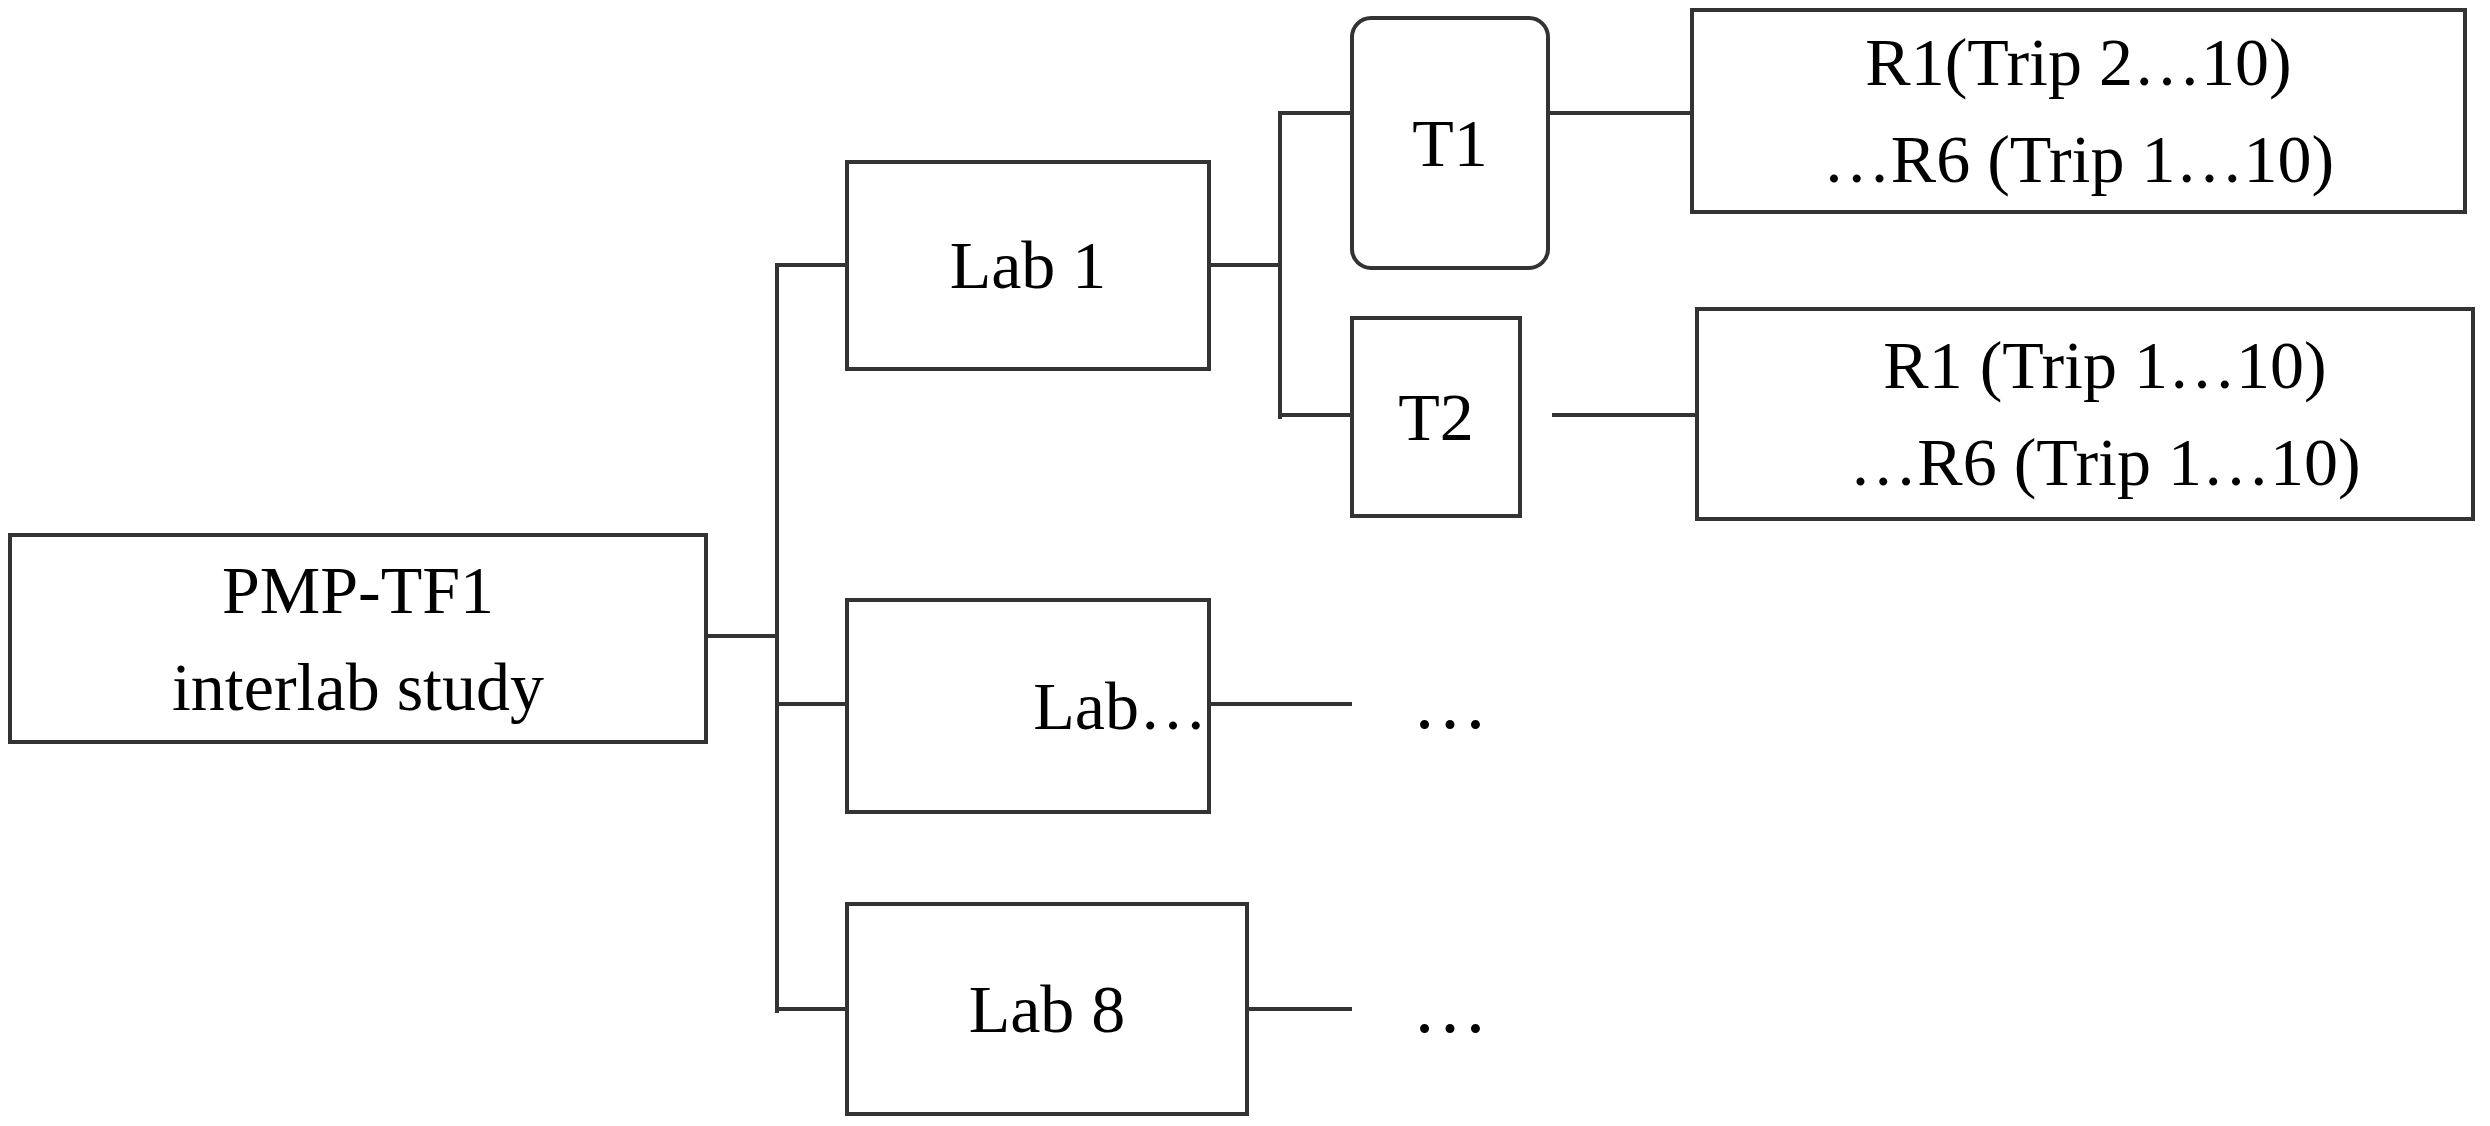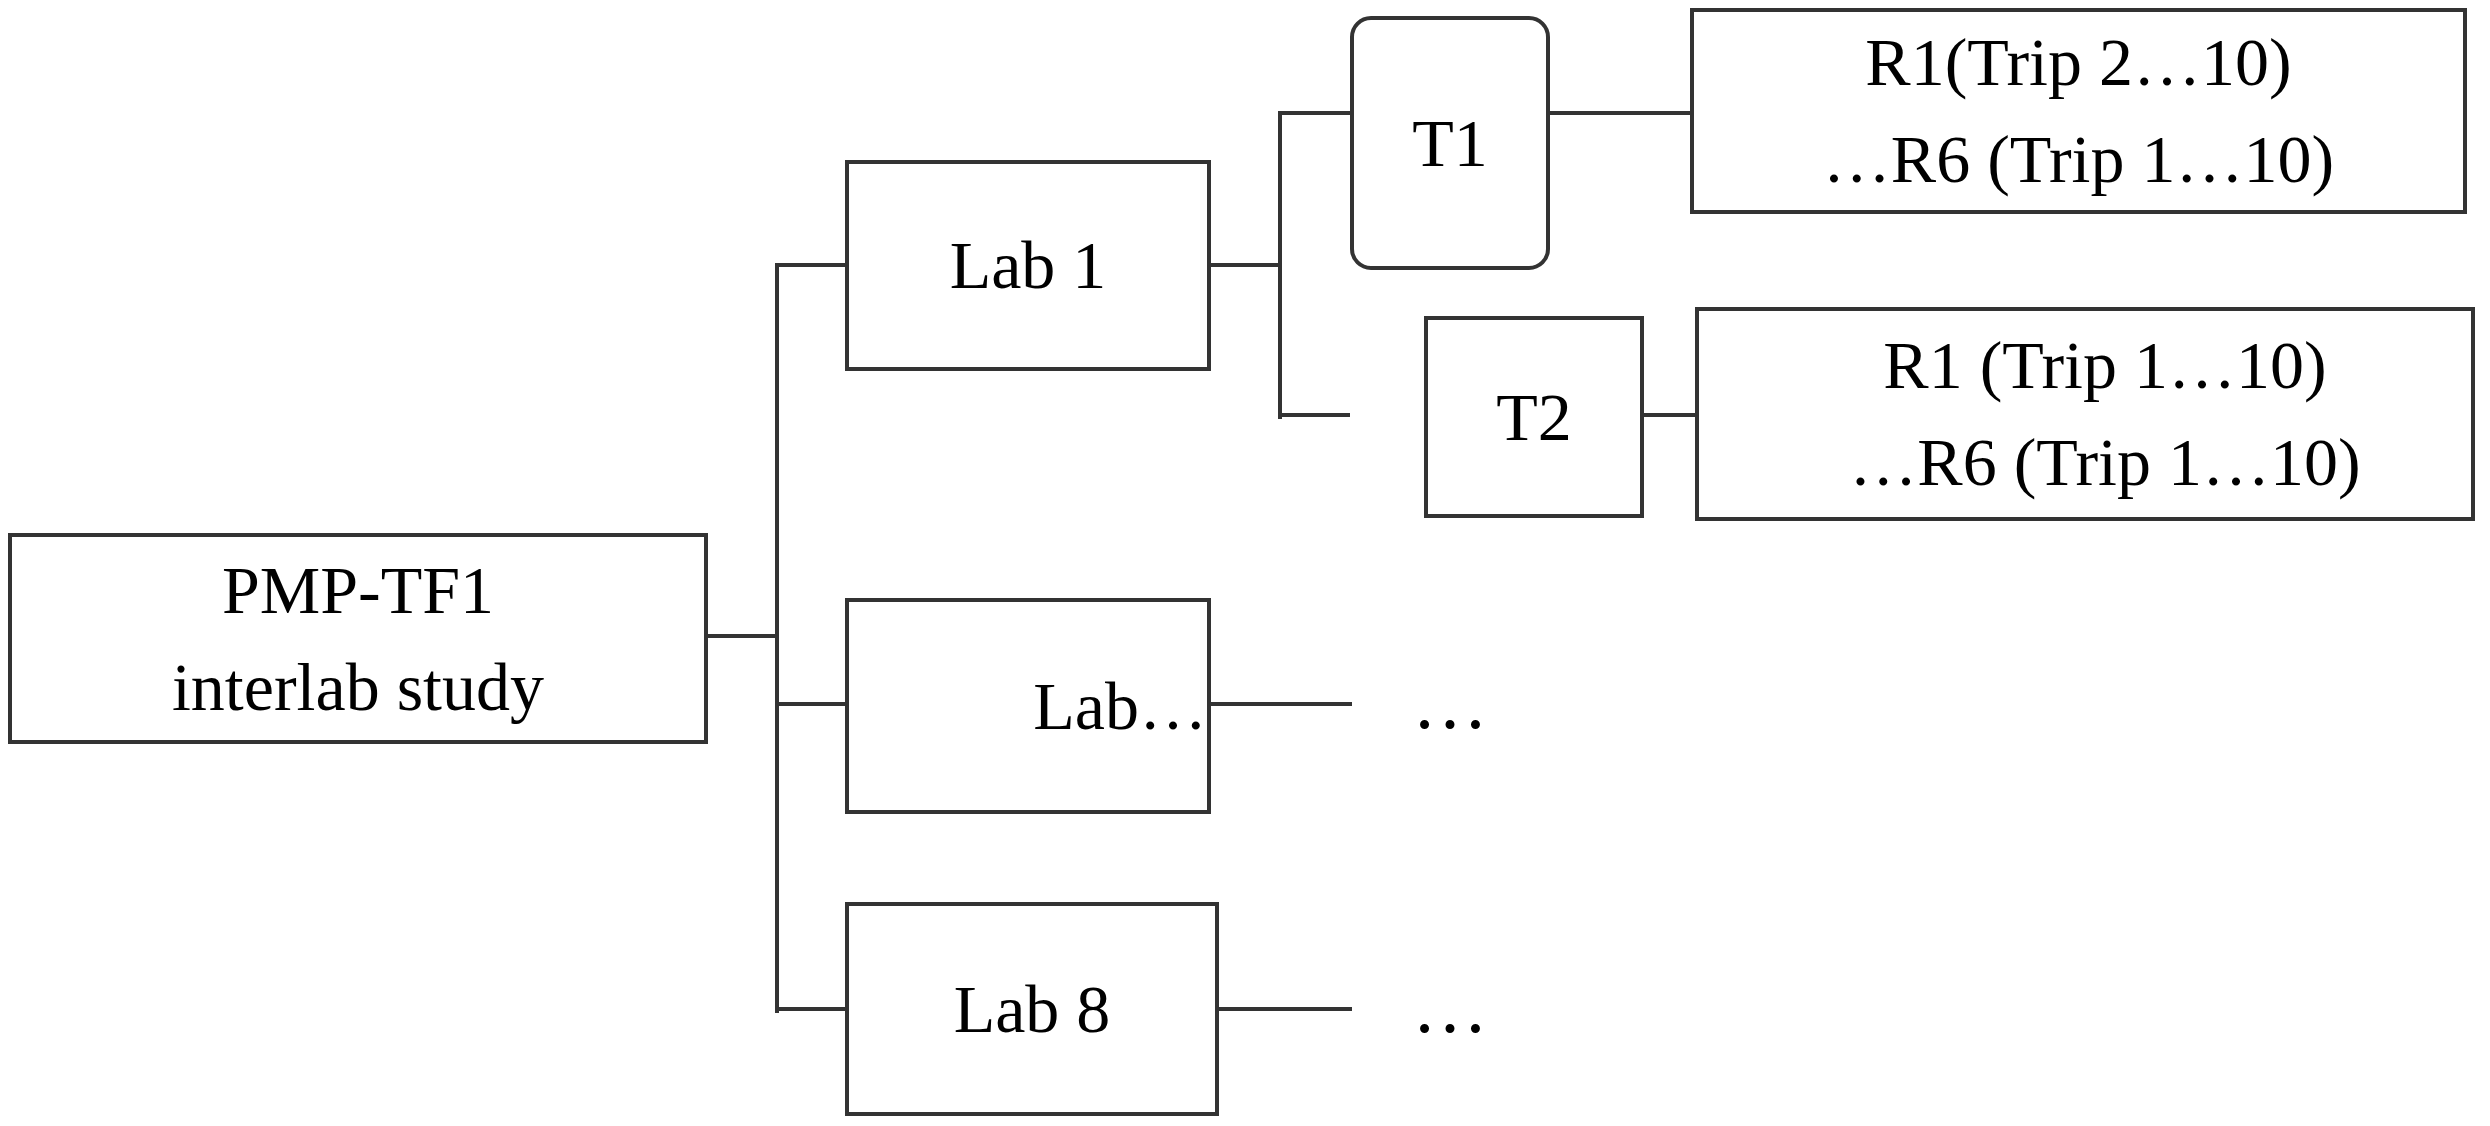--- a/index.html
+++ b/index.html
@@ -74,29 +74,29 @@
   </div>
 
   <div class="node" style="left:845px; top:160px; width:366px; height:211px;justify-content:center;">
     <span>Lab 1</span>
   </div>
 
   <div class="node" style="left:845px; top:598px; width:366px; height:216px;align-items:flex-end;">
     <span>Lab…</span>
   </div>
 
-  <div class="node" style="left:845px; top:902px; width:374px; height:214px;">
+  <div class="node" style="left:845px; top:902px; width:404px; height:214px;">
     <span>Lab 8</span>
   </div>
 
   <div class="node" style="left:1350px; top:16px; width:200px; height:254px;border-radius:21px;">
     <span>T1</span>
   </div>
 
-  <div class="node" style="left:1424px; top:316px; width:220px; height:202px;">
+  <div class="node" style="left:1350px; top:316px; width:172px; height:202px;">
     <span>T2</span>
   </div>
 
   <div class="node" style="left:1690px; top:8px; width:777px; height:206px;">
     <span>R1(Trip 2…10)</span>
     <span>…R6 (Trip 1…10)</span>
   </div>
 
   <div class="node" style="left:1695px; top:307px; width:780px; height:214px;padding-left:40px;">
     <span>R1 (Trip 1…10)</span>

